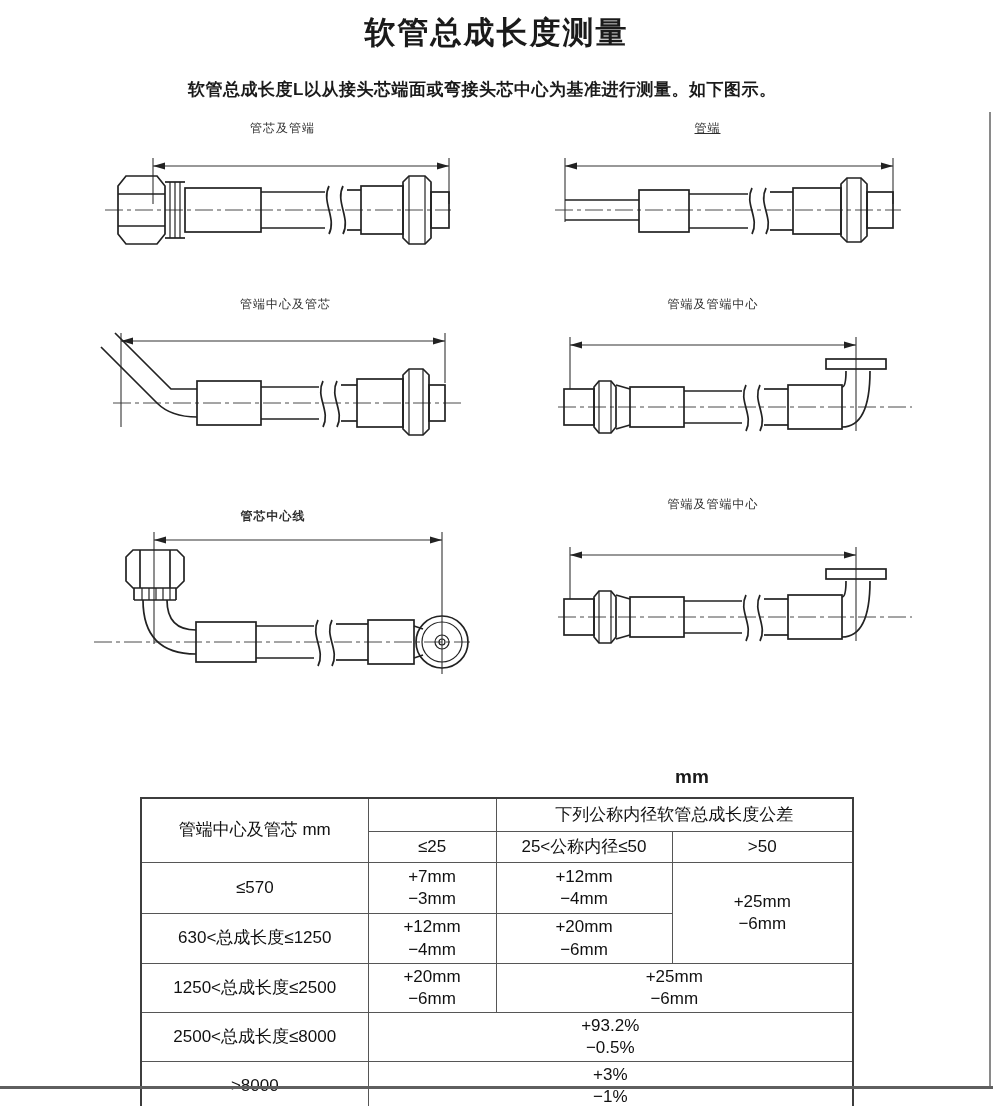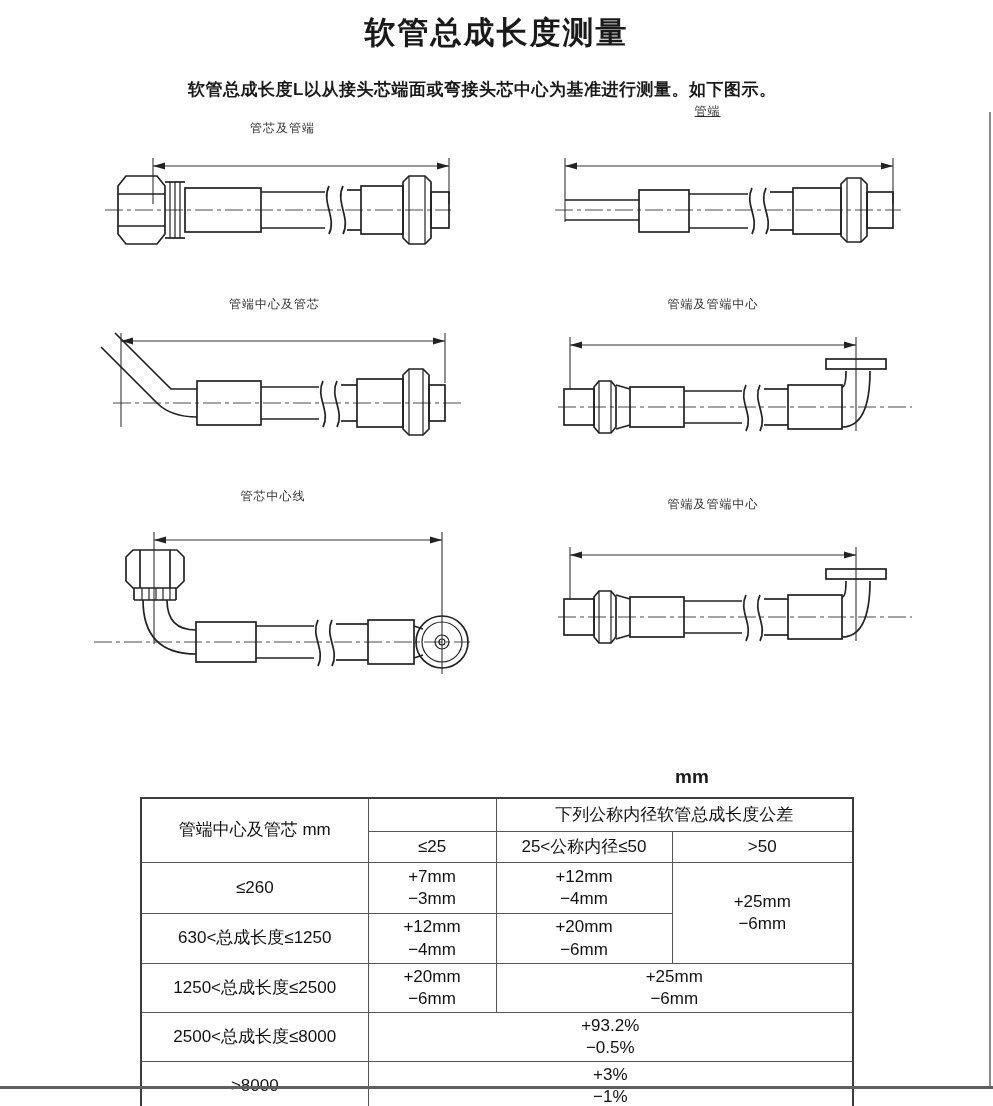--- a/index.html
+++ b/index.html
@@ -49,21 +49,21 @@
 </style>
 </head>
 <body>
 
 <div class="page">
 
   <div class="abs doc-title">软管总成长度测量</div>
   <div class="abs intro">软管总成长度L以从接头芯端面或弯接头芯中心为基准进行测量。如下图示。</div>
 
   <div class="abs fig-label" style="top:120px;left:200px;width:165px;">管芯及管端</div>
-  <div class="abs fig-label" style="top:103px;left:655px;width:105px;text-decoration:underline;">管端</div>
+  <div class="abs fig-label" style="top:120px;left:655px;width:105px;text-decoration:underline;">管端</div>
 
   <svg class="abs" style="top:146px;left:103px;" width="350" height="118" viewBox="0 0 350 118">
     <line class="cl" x1="2" y1="64" x2="348" y2="64"></line>
     <g>
       <line class="dim" x1="50" y1="20" x2="346" y2="20"></line>
       <polygon class="arr" points="50,20 62,16.5 62,23.5"></polygon>
       <polygon class="arr" points="346,20 334,16.5 334,23.5"></polygon>
       <line class="dim" x1="50" y1="12" x2="50" y2="58"></line>
       <line class="dim" x1="346" y1="12" x2="346" y2="58"></line>
     </g>
@@ -119,21 +119,21 @@
     </g>
     <g>
       <rect class="ln" x="240" y="42" width="48" height="46"></rect>
       <path class="ln" d="M294,32 H308 L314,38 V90 L308,96 H294 L288,90 V38 Z"></path>
       <line class="thin" x1="294" y1="32" x2="294" y2="96"></line>
       <line class="thin" x1="308" y1="32" x2="308" y2="96"></line>
       <rect class="ln" x="314" y="46" width="26" height="36"></rect>
     </g>
   </svg>
 
-  <div class="abs fig-label" style="top:296px;left:187px;width:175px;text-align:center;">管端中心及管芯</div>
+  <div class="abs fig-label" style="top:296px;left:198px;width:175px;text-align:center;">管端中心及管芯</div>
   <div class="abs fig-label" style="top:296px;left:628px;width:170px;">管端及管端中心</div>
 
   <svg class="abs" style="top:323px;left:93px;" width="370" height="130" viewBox="0 0 370 130">
     <line class="cl" x1="20" y1="80" x2="368" y2="80"></line>
     <g>
       <line class="dim" x1="28" y1="18" x2="352" y2="18"></line>
       <polygon class="arr" points="28,18 40,14.5 40,21.5"></polygon>
       <polygon class="arr" points="352,18 340,14.5 340,21.5"></polygon>
       <line class="dim" x1="28" y1="10" x2="28" y2="104"></line>
       <line class="dim" x1="352" y1="10" x2="352" y2="60"></line>
@@ -187,21 +187,21 @@
       <line class="ln" x1="208" y1="100" x2="232" y2="100"></line>
       <rect class="ln" x="232" y="60" width="54" height="44"></rect>
     </g>
     <g>
       <path class="ln" d="M286,102 Q314,102 314,46"></path>
       <path class="ln" d="M286,62 Q290,62 290,46"></path>
       <rect class="ln" x="270" y="34" width="60" height="10"></rect>
     </g>
   </svg>
 
-  <div class="abs fig-label" style="top:488px;left:203px;width:140px;">管芯中心线</div>
+  <div class="abs fig-label" style="top:508px;left:203px;width:140px;font-weight:bold;">管芯中心线</div>
   <div class="abs fig-label" style="top:496px;left:628px;width:170px;">管端及管端中心</div>
 
   <svg class="abs" style="top:526px;left:92px;" width="380" height="152" viewBox="0 0 380 152">
     <line class="cl" x1="2" y1="116" x2="378" y2="116"></line>
     <g>
       <line class="dim" x1="62" y1="14" x2="350" y2="14"></line>
       <polygon class="arr" points="62,14 74,10.5 74,17.5"></polygon>
       <polygon class="arr" points="350,14 338,10.5 338,17.5"></polygon>
       <line class="dim" x1="62" y1="6" x2="62" y2="118"></line>
       <line class="dim" x1="350" y1="6" x2="350" y2="148"></line>
@@ -290,21 +290,21 @@
         <td rowspan="2">管端中心及管芯  mm</td>
         <td></td>
         <td colspan="2">下列公称内径软管总成长度公差</td>
       </tr>
       <tr class="h2">
         <td>≤25</td>
         <td>25&lt;公称内径≤50</td>
         <td>&gt;50</td>
       </tr>
       <tr class="r3">
-        <td>≤260</td>
+        <td>≤570</td>
         <td>+7mm
 −3mm</td>
         <td>+12mm
 −4mm</td>
         <td rowspan="2">+25mm
 −6mm</td>
       </tr>
       <tr class="r4">
         <td>630&lt;总成长度≤1250</td>
         <td>+12mm

